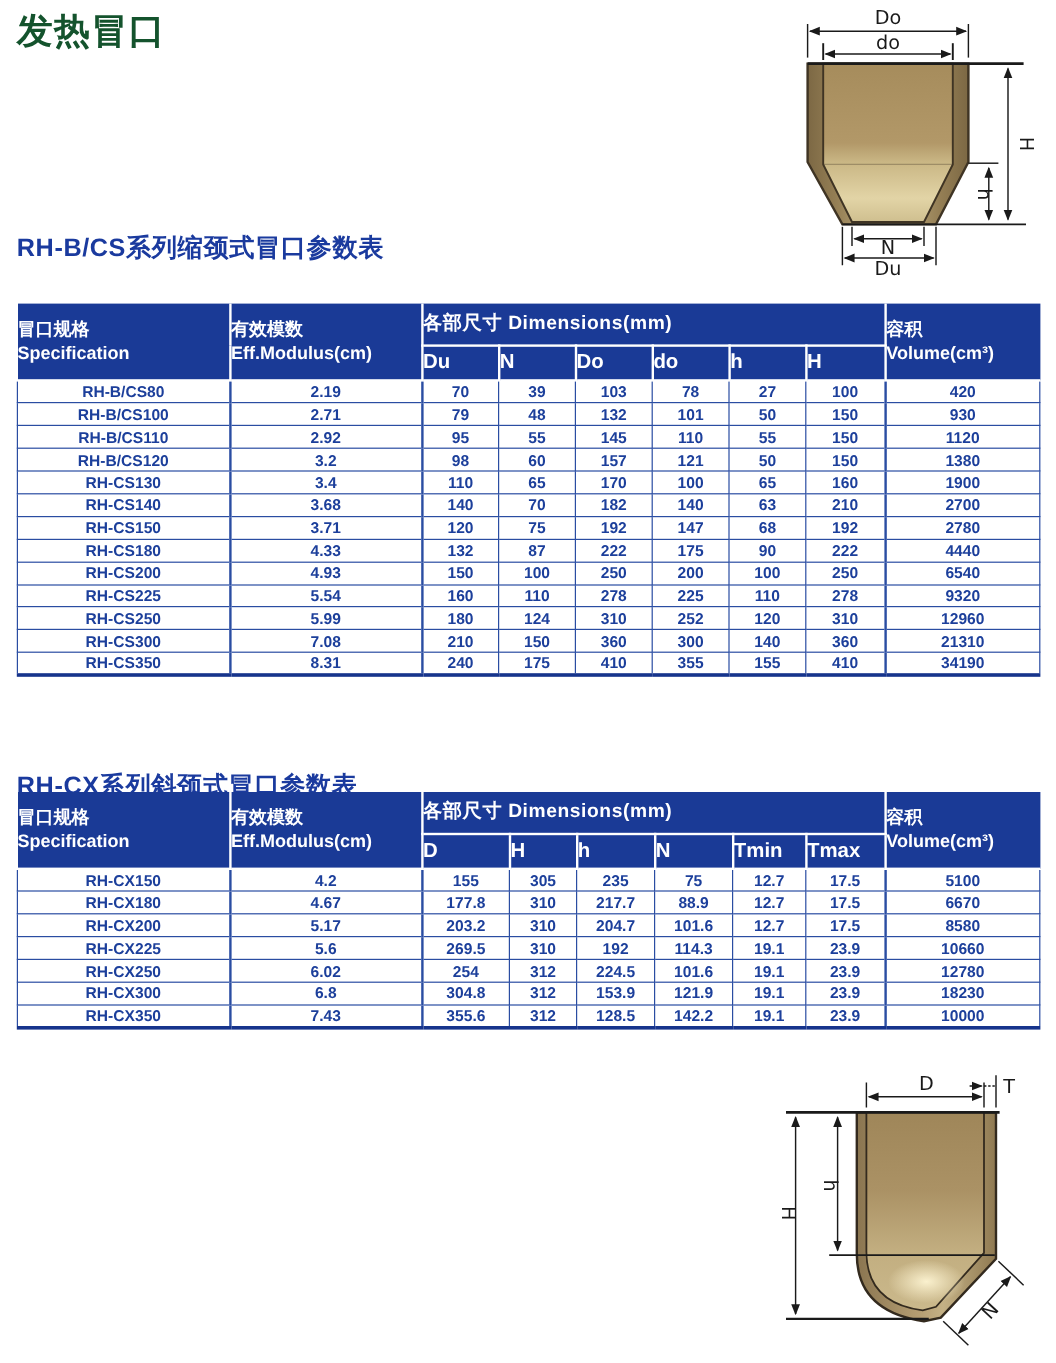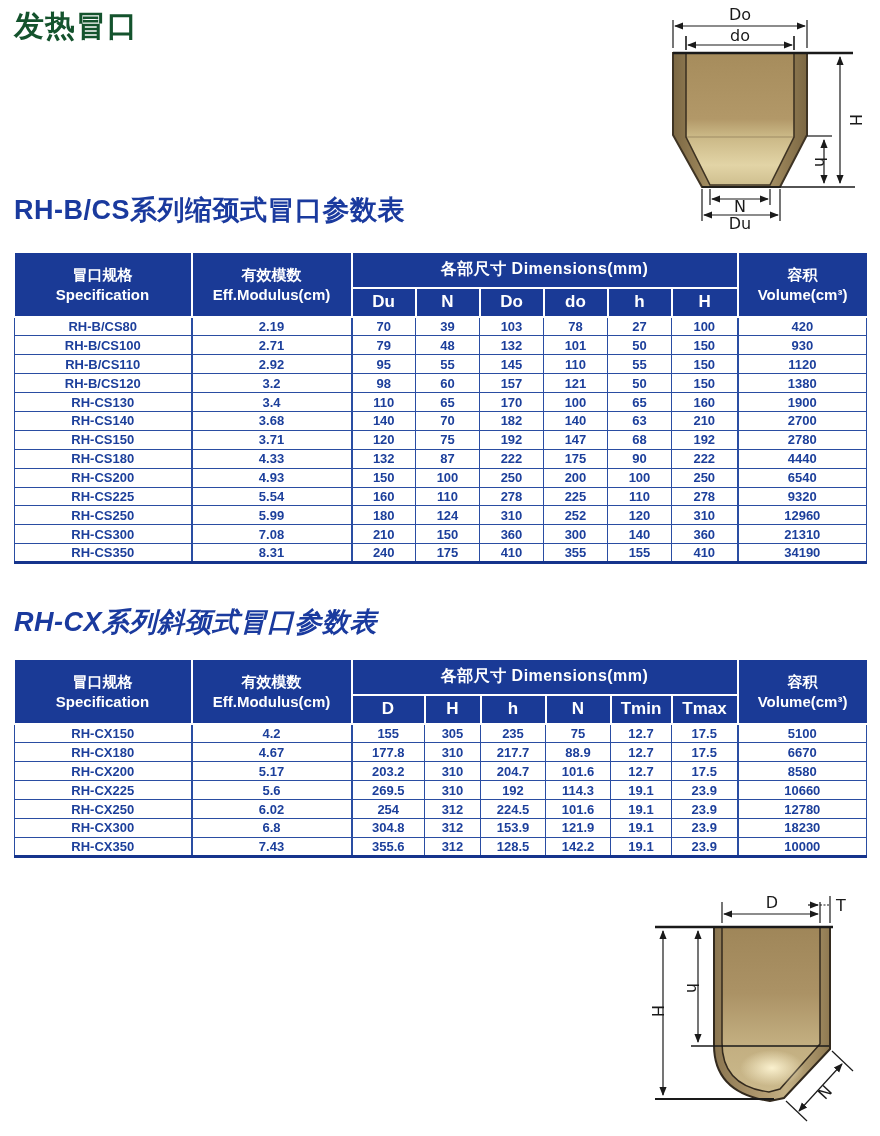--- a/index.html
+++ b/index.html
@@ -7,35 +7,35 @@
   body {
     width:880px; height:1136px; background:#ffffff; position:relative;
     font-family:"Liberation Sans","DejaVu Sans",sans-serif; overflow:hidden;
   }
   .page-title {
     position:absolute; left:14px; top:6px; margin:0;
     font-size:30px; font-weight:bold; color:#14532d; letter-spacing:1px;
   }
   .section-heading {
     position:absolute; left:14px; margin:0;
-    font-size:27px; font-weight:bold; color:#1a3a9e; letter-spacing:0.5px;
+    font-size:21px; font-weight:bold; color:#1a3a9e; letter-spacing:0.5px;
   }
   #heading1 { top:192px; }
-  #heading2 { top:604px;font-style:italic; }
+  #heading2 { top:641px; }
 
   table.ptable {
     position:absolute; left:14px; width:852px;
     border-collapse:collapse; table-layout:fixed;
   }
   #table1 { top:253px; }
   #table2 { top:660px; }
 
   .ptable thead th {
     background:#1a3a96; color:#ffffff; border:2px solid #ffffff;
-    padding:0; font-weight:bold; text-align:center; vertical-align:middle;
+    padding:0; font-weight:bold; text-align:left; vertical-align:middle;
   }
   .ptable thead tr:first-child th { border-top:none; }
   .ptable thead th:first-child { border-left:none; }
   .ptable thead tr:first-child th:last-child { border-right:none; }
   .th-2line { font-size:15px; line-height:1.3; height:64px; }
   .group-th { font-size:16px; height:32px; letter-spacing:0.5px;margin-left:26px; }
   .sub-th   { font-size:17px; height:27px; }
 
   .ptable tbody td {
     border:1px solid #2a4da2; height:18.9px; padding:0;

